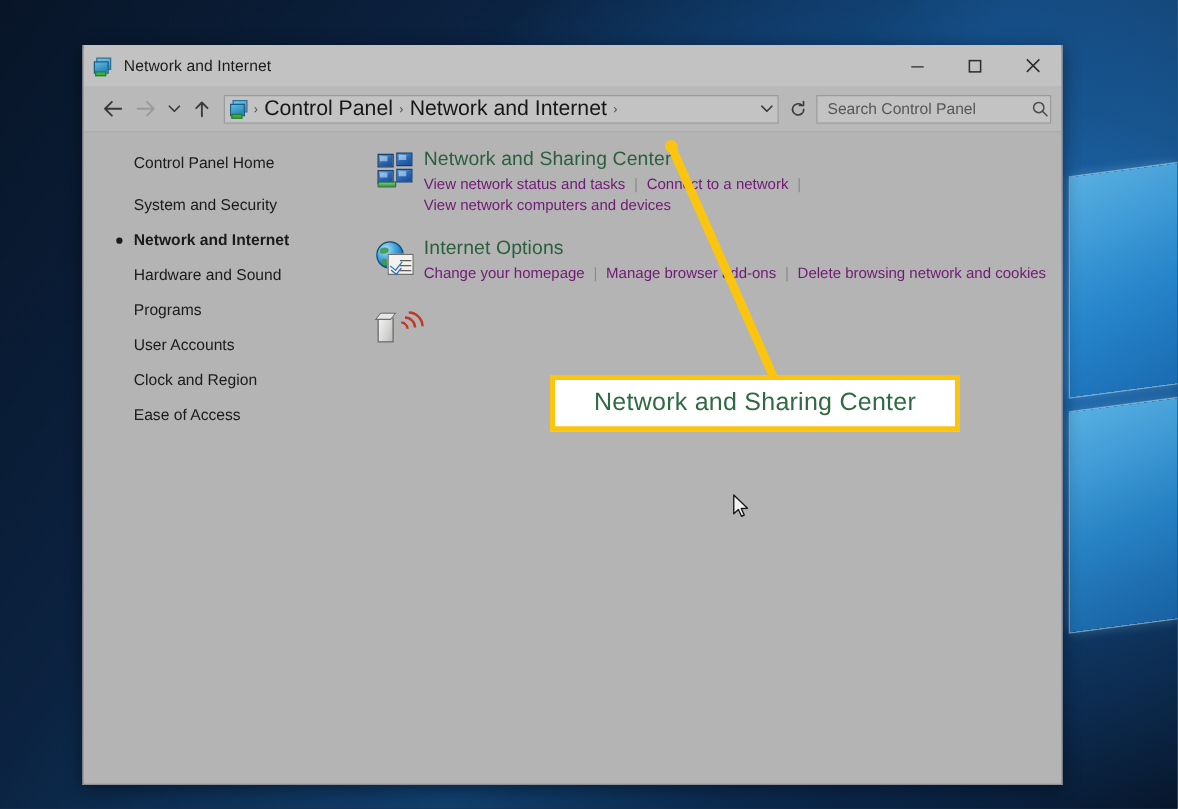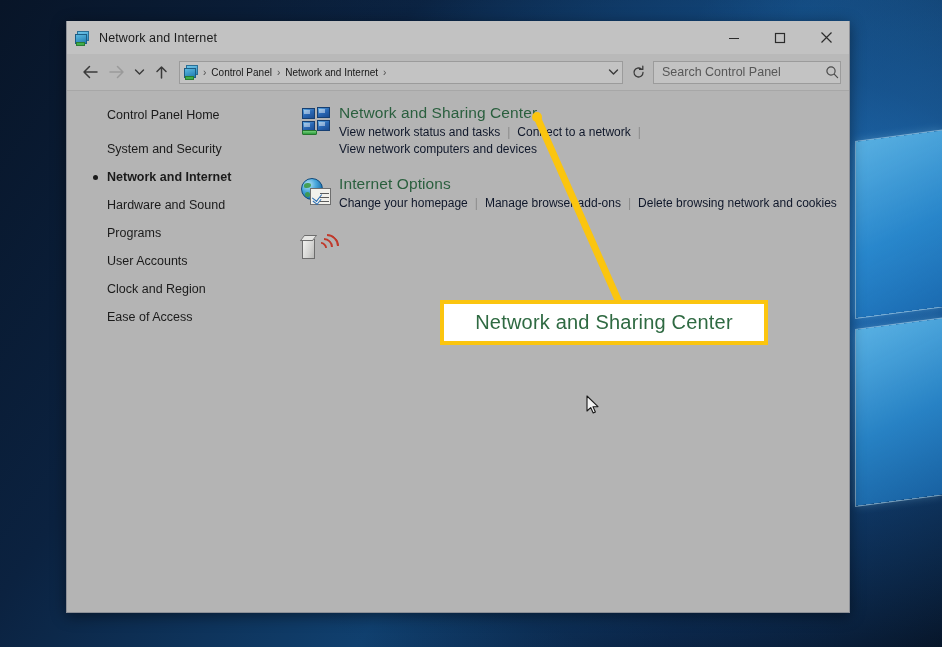--- a/index.html
+++ b/index.html
@@ -53,21 +53,21 @@
     background: linear-gradient(160deg, rgba(96,186,234,0.92) 0%, rgba(44,143,212,0.85) 55%, rgba(28,112,184,0.8) 100%);
     box-shadow: 0 0 0 1px rgba(198,231,247,0.55), 0 0 10px rgba(150,215,245,0.35);
   }
   #win-logo .p1 { left: 0;   top: 0;    width: 86px;  height: 176px; }
   #win-logo .p3 { left: 0;   top: 188px; width: 86px;  height: 176px; }
 
   
   #window {
     position: absolute;
     left: 66px;
-    top: 21px;
+    top: 36px;
     width: 784px;
     height: 592px;
     background: #b4b4b4;
     box-shadow: 0 3px 14px rgba(0,0,0,0.45);
     border: 1px solid #8d9097;
     border-top: none;
     box-sizing: border-box;
   }
   #title-top-border {
     position: absolute;
@@ -165,21 +165,21 @@
     box-sizing: border-box;
     min-width: 0;
   }
   #addr-icon {
     width: 16px; height: 16px;
     position: relative;
     flex: none;
     margin-right: 2px;
   }
   .crumb {
-    font-size: 10px;
+    font-size: 17px;
     color: #171717;
     padding: 0 4px;
     white-space: nowrap;
   }
   .crumb-sep {
     color: #4d4d4d;
     font-size: 10px;
     padding: 0 1px;
     user-select: none;
   }
@@ -276,21 +276,21 @@
     line-height: 20px;
     margin-bottom: 1px;
     letter-spacing: 0.1px;
   }
   .cat-links {
     font-size: 12px;
     line-height: 17px;
     color: #1f3f7a;
   }
   .cat-links a {
-    color: #0f172a;
+    color: #701a75;
     text-decoration: none;
     white-space: nowrap;
   }
   .link-sep {
     color: #8a8a8a;
     padding: 0 7px;
   }
 
   
   .ico { position: relative; width: 32px; height: 32px; }

